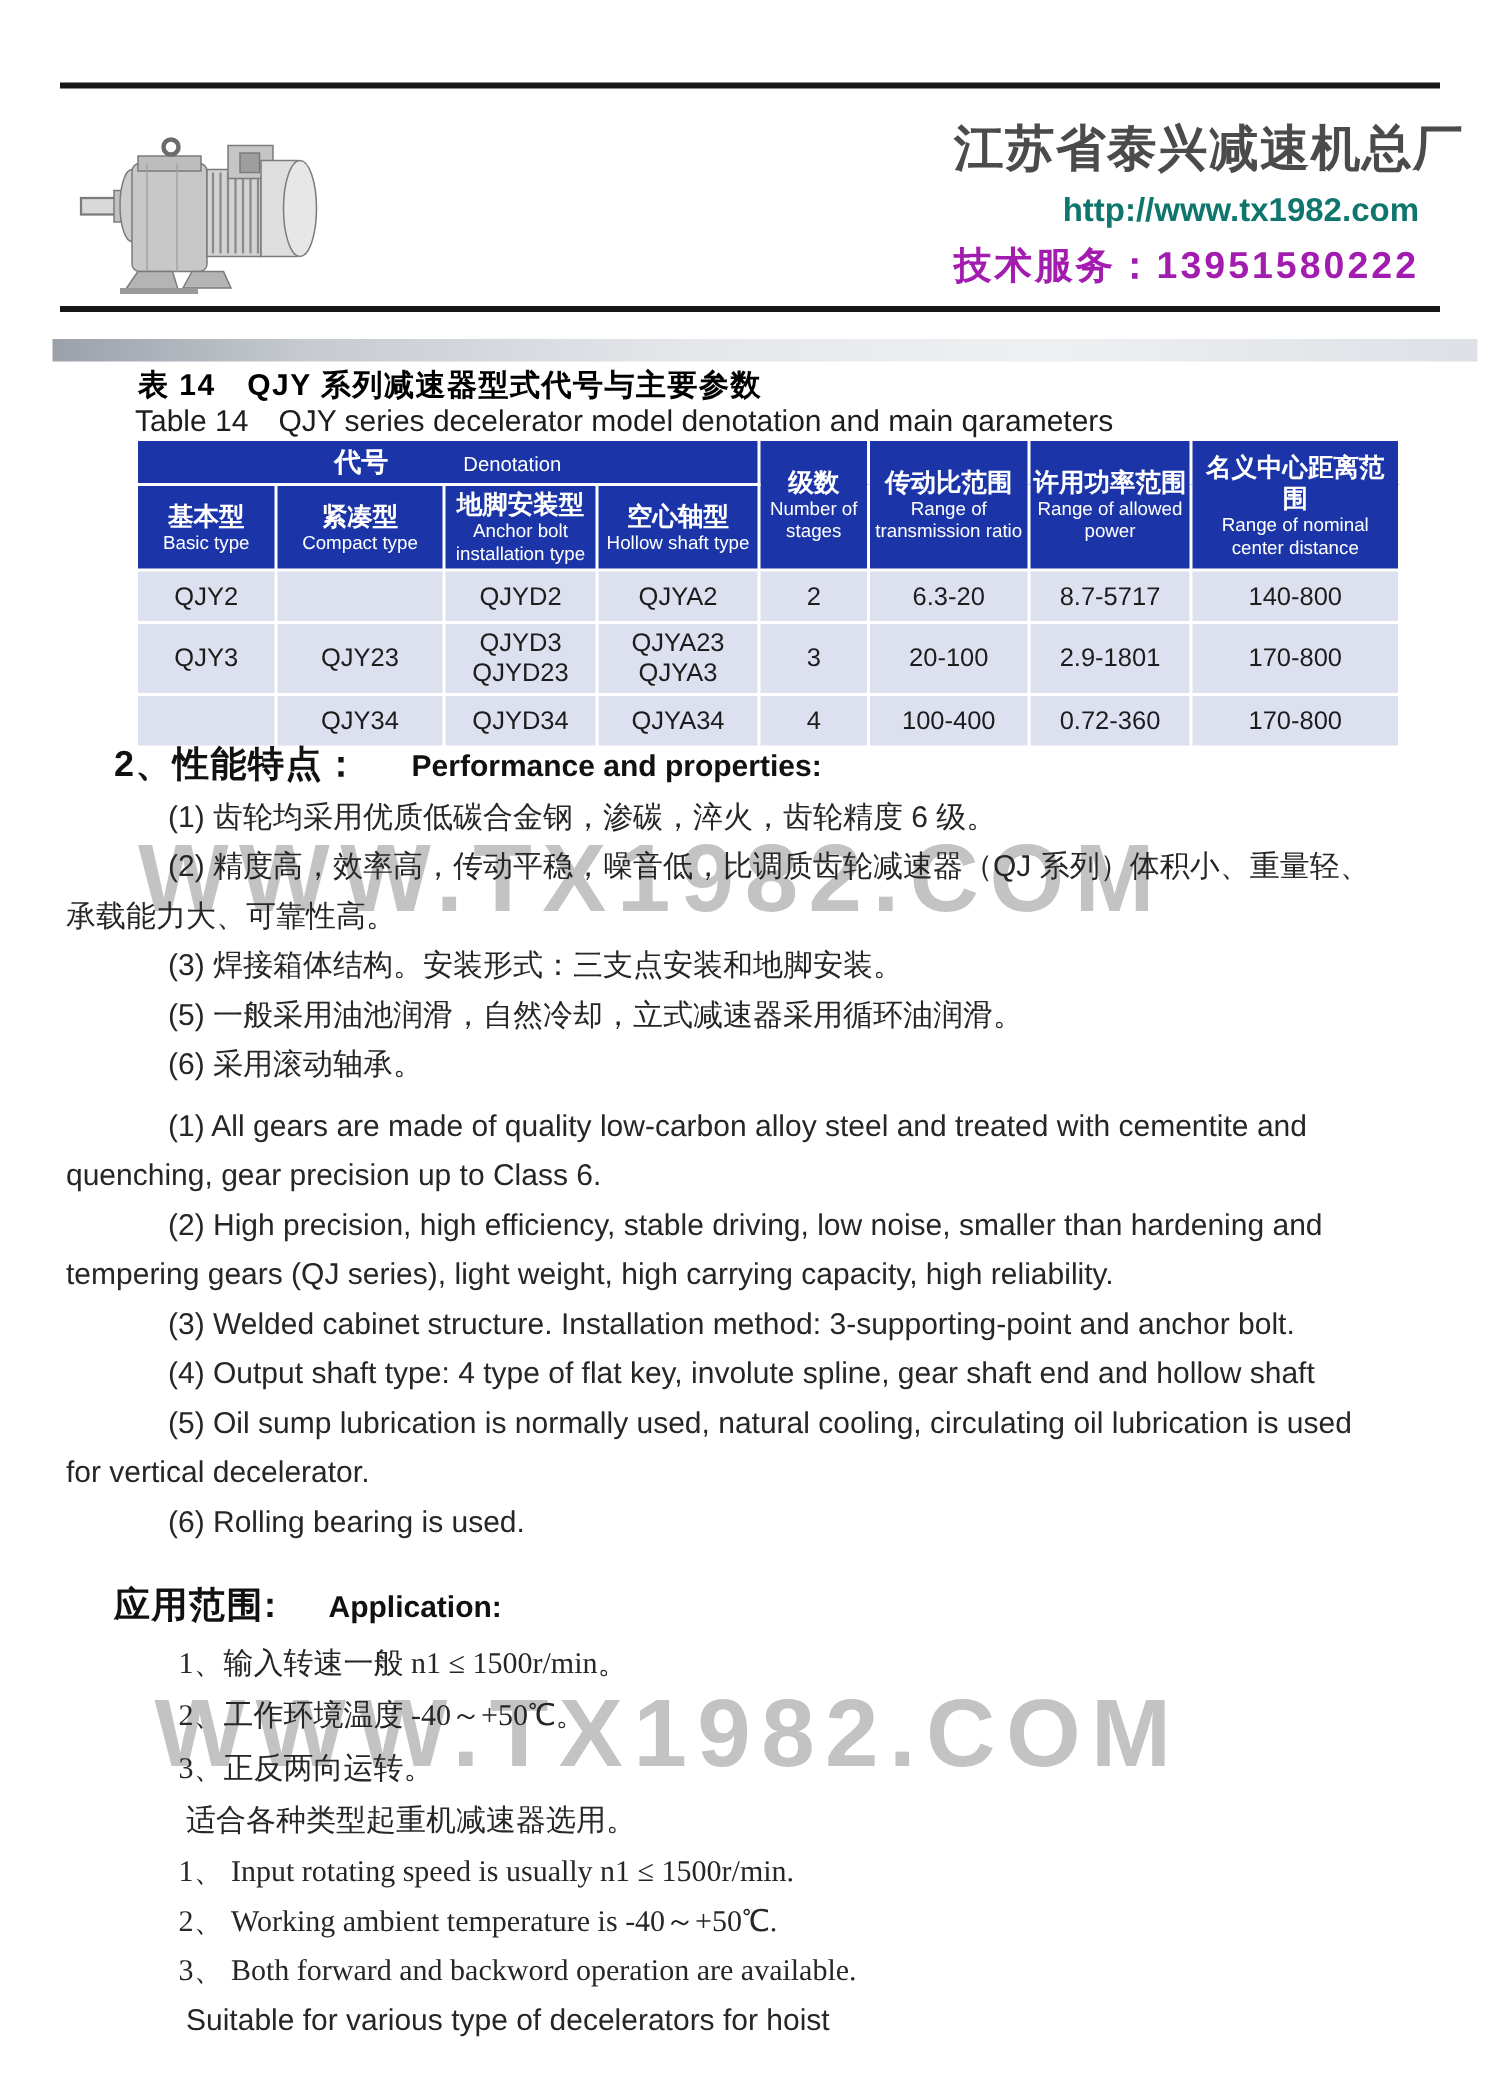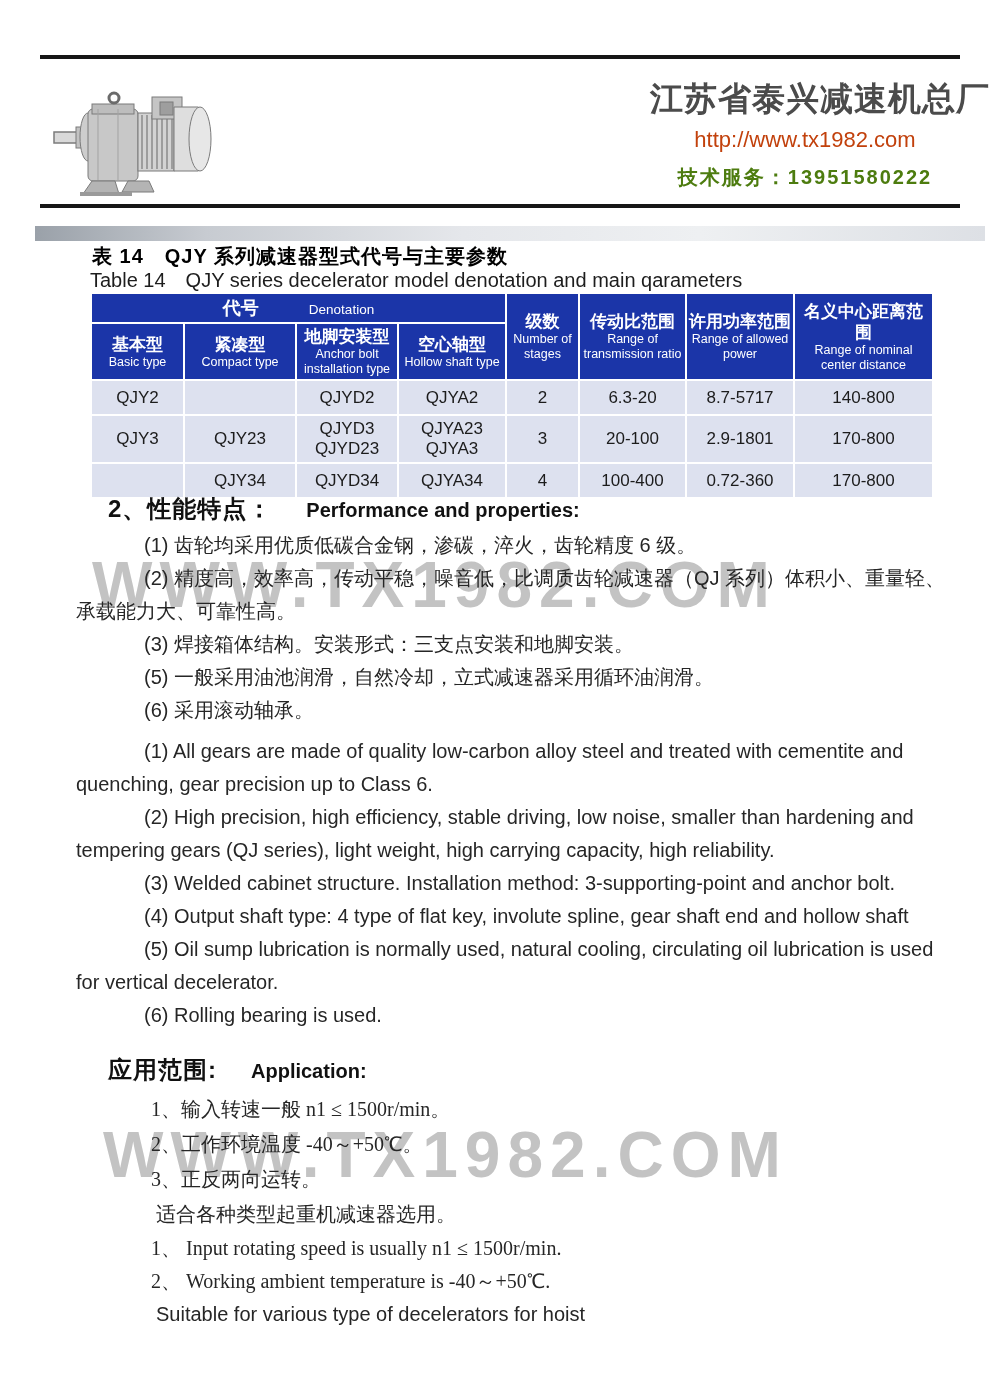--- a/index.html
+++ b/index.html
@@ -38,34 +38,34 @@
   }
   .rule-top { top: 55px; }
   .rule-bottom { top: 204px; }
 
   .logo {
     position: absolute; left: 52px; top: 79px;
     width: 168px; height: 122px; z-index: 2;
   }
 
   .header-text {
-    position: absolute; left: 650px; top: 80px; width: 310px;
-    z-index: 2; text-align: center;
+    position: absolute; left: 636px; top: 80px; width: 310px;
+    z-index: 2; text-align: right;
   }
   .company {
     font-size: 33px; font-weight: bold; letter-spacing: 1px;
     color: #4b4b4b; line-height: 38px; white-space: nowrap;
   }
   .website {
-    margin-top: 9px; font-size: 22px; font-weight: normal;
-    color: #c2410c; line-height: 26px;
+    margin-top: 9px; font-size: 22px; font-weight: bold;
+    color: #0f766e; line-height: 26px;
   }
   .service {
-    margin-top: 9px; font-size: 20px; font-weight: bold;
-    letter-spacing: 2px; color: #4d7c0f; line-height: 30px; white-space: nowrap;
+    margin-top: 9px; font-size: 25px; font-weight: bold;
+    letter-spacing: 2px; color: #a21caf; line-height: 30px; white-space: nowrap;
   }
 
   
   .scan-band {
     position: absolute; left: 35px; top: 226px; width: 950px; height: 15px;
     background: linear-gradient(90deg, #9aa1a9 0%, #c7cbd1 18%, #e5e7eb 45%, #eef0f2 70%, #dde0e5 100%);
     z-index: 1;
   }
 
   
@@ -99,21 +99,21 @@
     white-space: pre-line; line-height: 20px;
   }
   tr.r1 td { height: 35px; }
   tr.r2 td { height: 48px; }
   tr.r3 td { height: 35px; text-align: center; }
   thead tr.tier1 th { height: 28px; }
   thead tr.tier2 th { height: 46px; }
 
   
   .flow {
-    position: absolute; left: 76px; top: 493px; width: 885px; z-index: 2;
+    position: absolute; left: 44px; top: 493px; width: 885px; z-index: 2;
   }
   .sec-heading { margin-left: 32px; white-space: nowrap; }
   .sec-heading .h-zh { font-size: 24px; font-weight: bold; color: #111; letter-spacing: 1px; }
   .sec-heading .h-en { font-size: 20px; font-weight: bold; color: #111; margin-left: 34px; }
 
   .para-block { margin-top: 4px; }
   .para-block p {
     font-size: 20px; line-height: 33px; color: #262626;
     text-indent: 68px;
   }
@@ -309,18 +309,19 @@
     </div>
 
     <div class="app-items">
       <p class="item">1、输入转速一般 n1 ≤ 1500r/min。</p>
       <p class="item">2、工作环境温度 -40～+50℃。</p>
       <p class="item">3、正反两向运转。</p>
       <p class="note">适合各种类型起重机减速器选用。</p>
       <div class="en">
         <p class="item">1、 Input rotating speed is usually n1 ≤ 1500r/min.</p>
         <p class="item">2、 Working ambient temperature is -40～+50℃.</p>
+        <p class="item">3、 Both forward and backword operation are available.</p>
         <p class="note">Suitable for various type of decelerators for hoist</p>
       </div>
     </div>
 
   </div>
 </div>
 
 </body></html>

